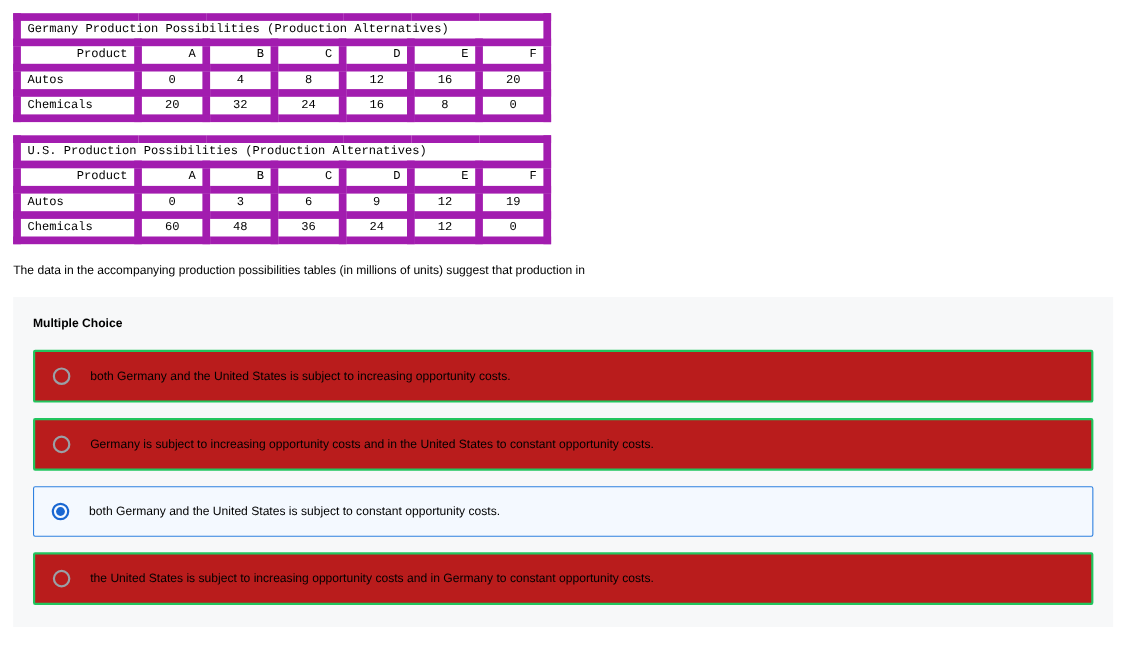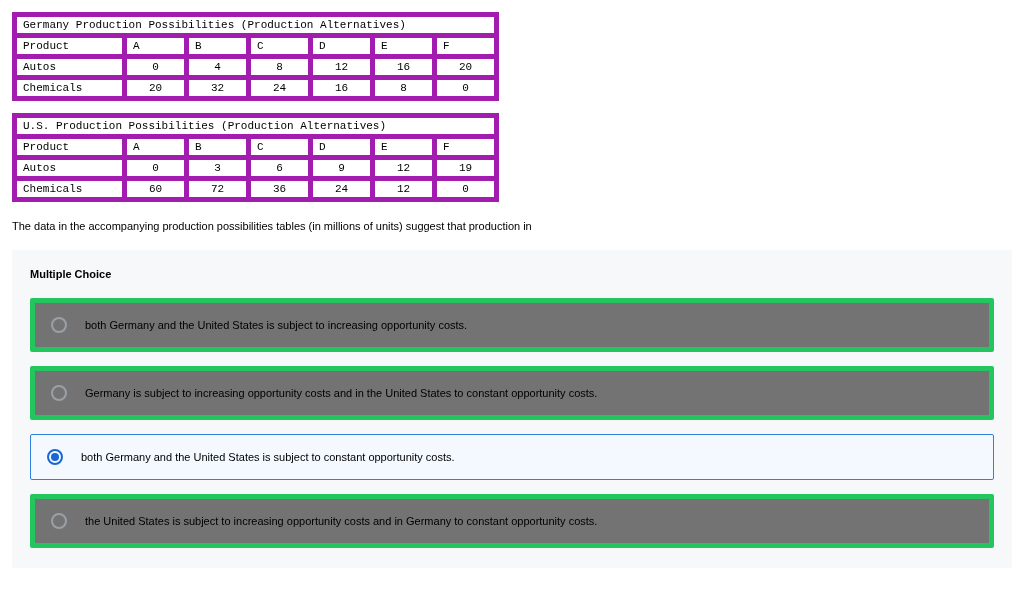--- a/index.html
+++ b/index.html
@@ -12,52 +12,52 @@
     color: #000;
     width: 1024px;
   }
   .ppf-table {
     border-collapse: collapse;
     font-family: "Courier New", Courier, monospace;
     font-size: 11px;
     margin-bottom: 12px;
   }
   .ppf-table td, .ppf-table th {
-    border: 5px solid #a21caf;
+    border: 7px solid #a21caf;
     padding: 2px 6px;
     font-weight: normal;
     text-align: left;
   }
   .ppf-table .title-row td {
     text-align: left;
   }
   .ppf-table .num { text-align: center; }
-  .ppf-table .hdr { text-align: left; }
+  .ppf-table .hdr { text-align: right; }
   .ppf-table .prodcol { width: 110px; }
   .ppf-table .valcol { width: 62px; }
 
   .question-text {
     font-size: 11px;
     margin: 18px 0 18px 0;
   }
 
   .mc-block {
     background: #f7f8f9;
     padding: 18px 18px 6px 18px;
   }
   .mc-label {
     font-size: 11px;
     margin-bottom: 18px;
     font-weight: bold;
   }
   .choice {
     display: flex;
     align-items: center;
-    background: #737373;
-    border: 5px solid #22c55e;
+    background: #b91c1c;
+    border: 2px solid #22c55e;
     border-radius: 2px;
     padding: 14px 16px;
     margin-bottom: 14px;
     font-size: 11px;
   }
   .choice.selected {
     border: 1px solid #2f81e0;
     background: #f4f9ff;
   }
   .radio {
@@ -137,21 +137,21 @@
     <td class="num">0</td>
     <td class="num">3</td>
     <td class="num">6</td>
     <td class="num">9</td>
     <td class="num">12</td>
     <td class="num">19</td>
   </tr>
   <tr>
     <td>Chemicals</td>
     <td class="num">60</td>
-    <td class="num">72</td>
+    <td class="num">48</td>
     <td class="num">36</td>
     <td class="num">24</td>
     <td class="num">12</td>
     <td class="num">0</td>
   </tr>
 </tbody>
   </table>
 
 <div class="question-text">The data in the accompanying production possibilities tables (in millions of units) suggest that production in</div>
 

